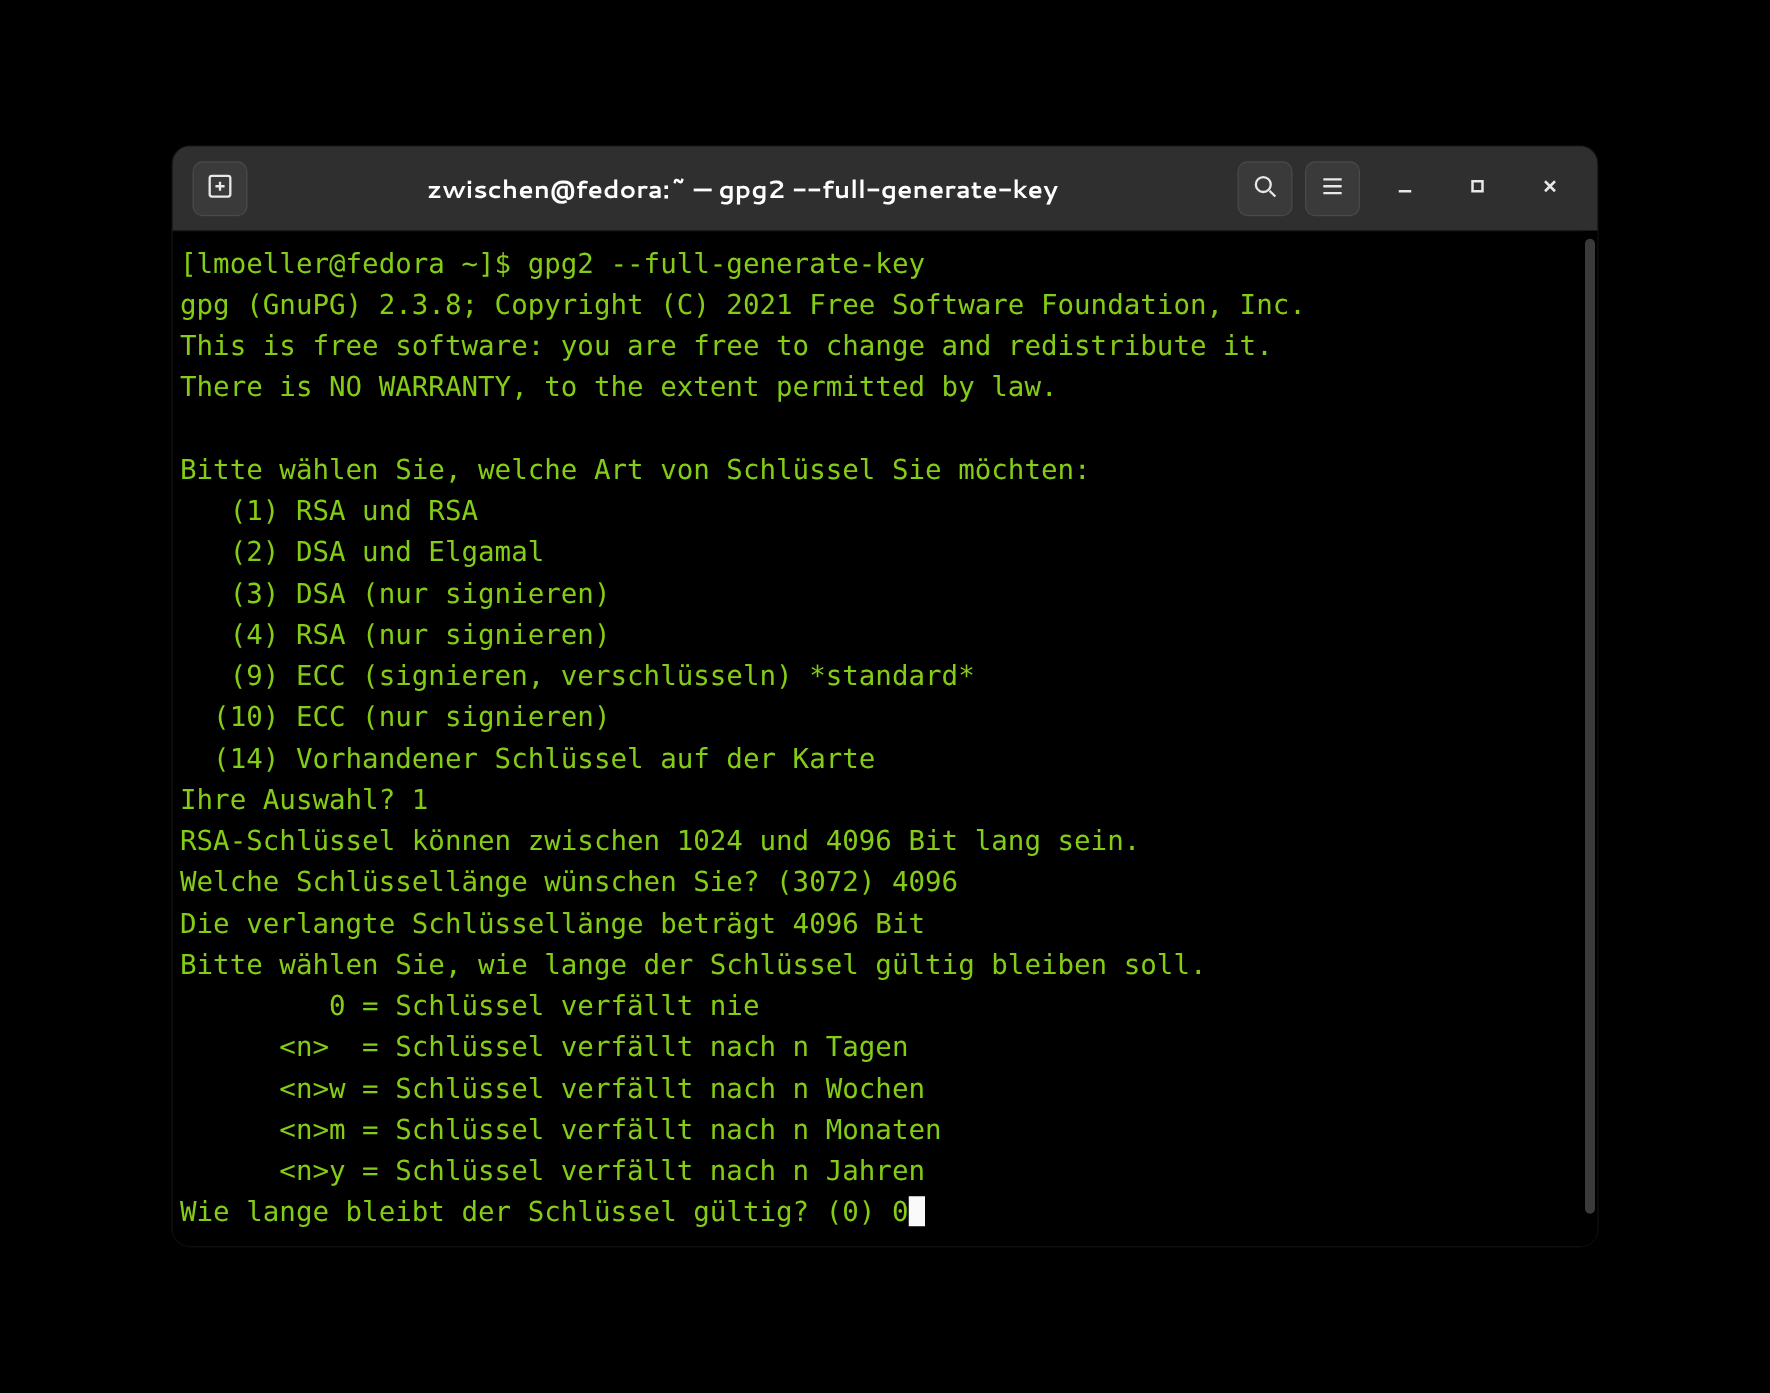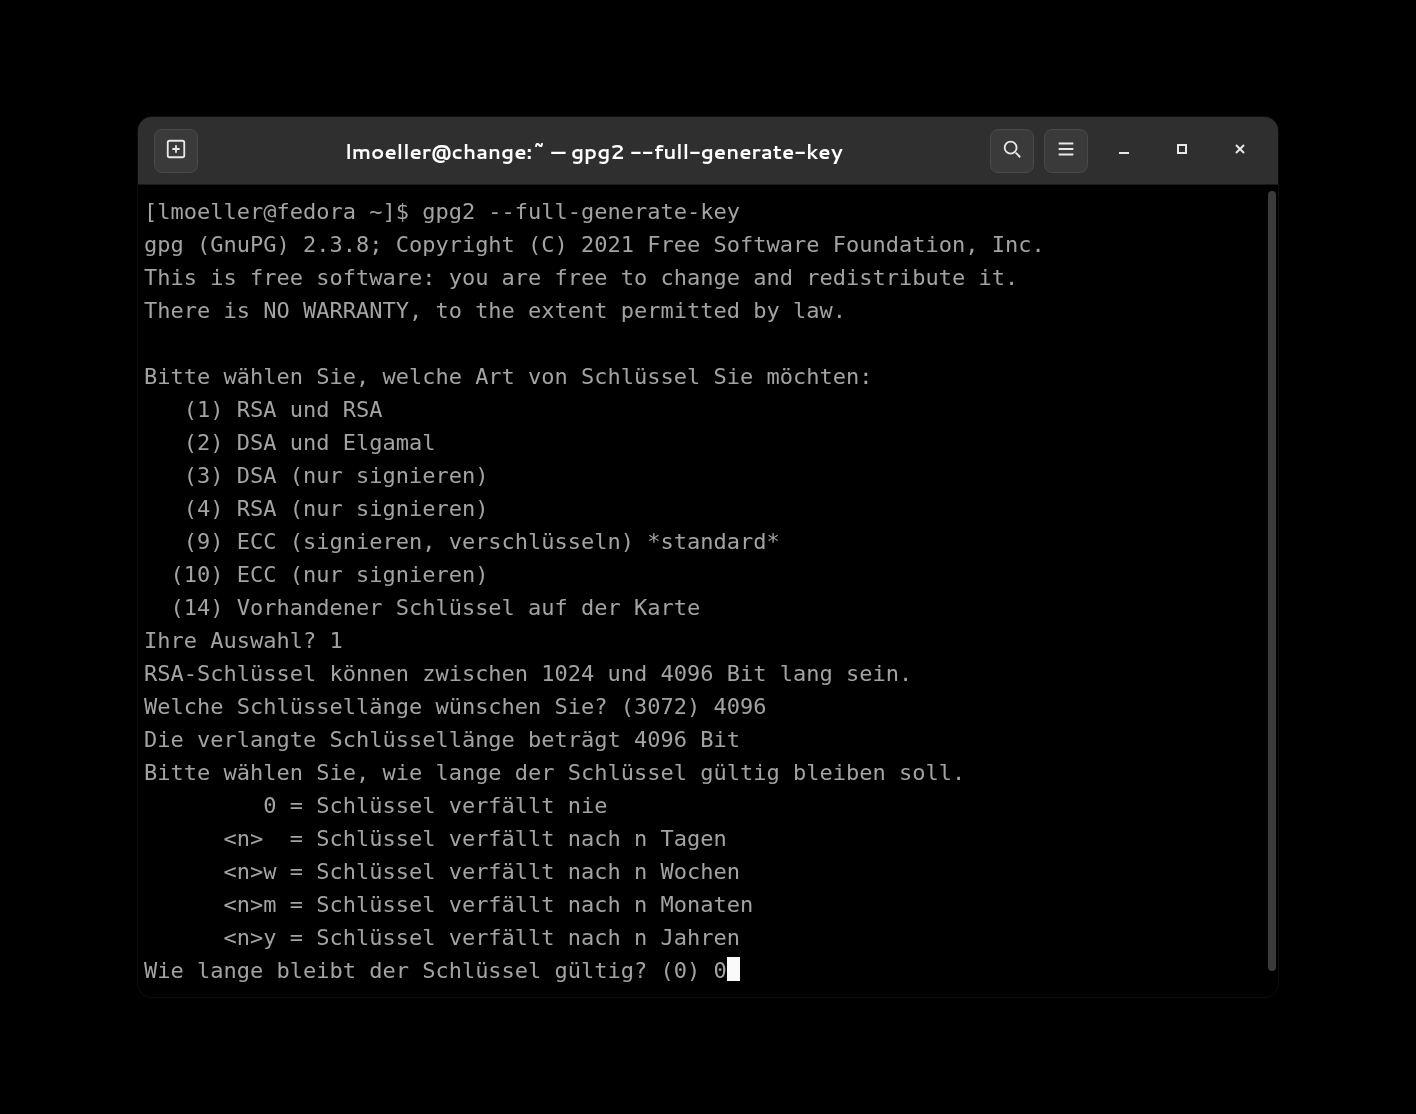--- a/index.html
+++ b/index.html
@@ -89,21 +89,21 @@
     }
     .terminal-wrap {
       flex: 1;
       display: flex;
       background: #000;
       position: relative;
     }
     .terminal {
       flex: 1;
       padding: 10px 0 10px 6px;
-      color: #a3a3a3;
+      color: #84cc16;
       font-size: 22px;
       line-height: 33px;
       white-space: pre;
       overflow: hidden;
       font-family: 'DejaVu Sans Mono', 'Liberation Mono', monospace;
     }
     .scrollbar {
       width: 12px;
       background: #000;
       position: relative;
@@ -133,21 +133,21 @@
   <div class="titlebar">
     <div class="btn">
       <span>
         <svg viewBox="0 0 24 24">
             <rect x="3" y="3" width="18" height="18" rx="2"></rect>
             <line x1="12" y1="8" x2="12" y2="16"></line>
             <line x1="8" y1="12" x2="16" y2="12"></line>
           </svg>
       </span>
     </div>
-    <div class="title">lmoeller@change:~ — gpg2 --full-generate-key</div>
+    <div class="title">zwischen@fedora:~ — gpg2 --full-generate-key</div>
     <div class="btn">
       <span>
         <svg viewBox="0 0 24 24">
             <circle cx="10.5" cy="10.5" r="6.5"></circle>
             <line x1="16" y1="16" x2="21" y2="21"></line>
           </svg>
       </span>
     </div>
     <div class="btn">
       <span>

